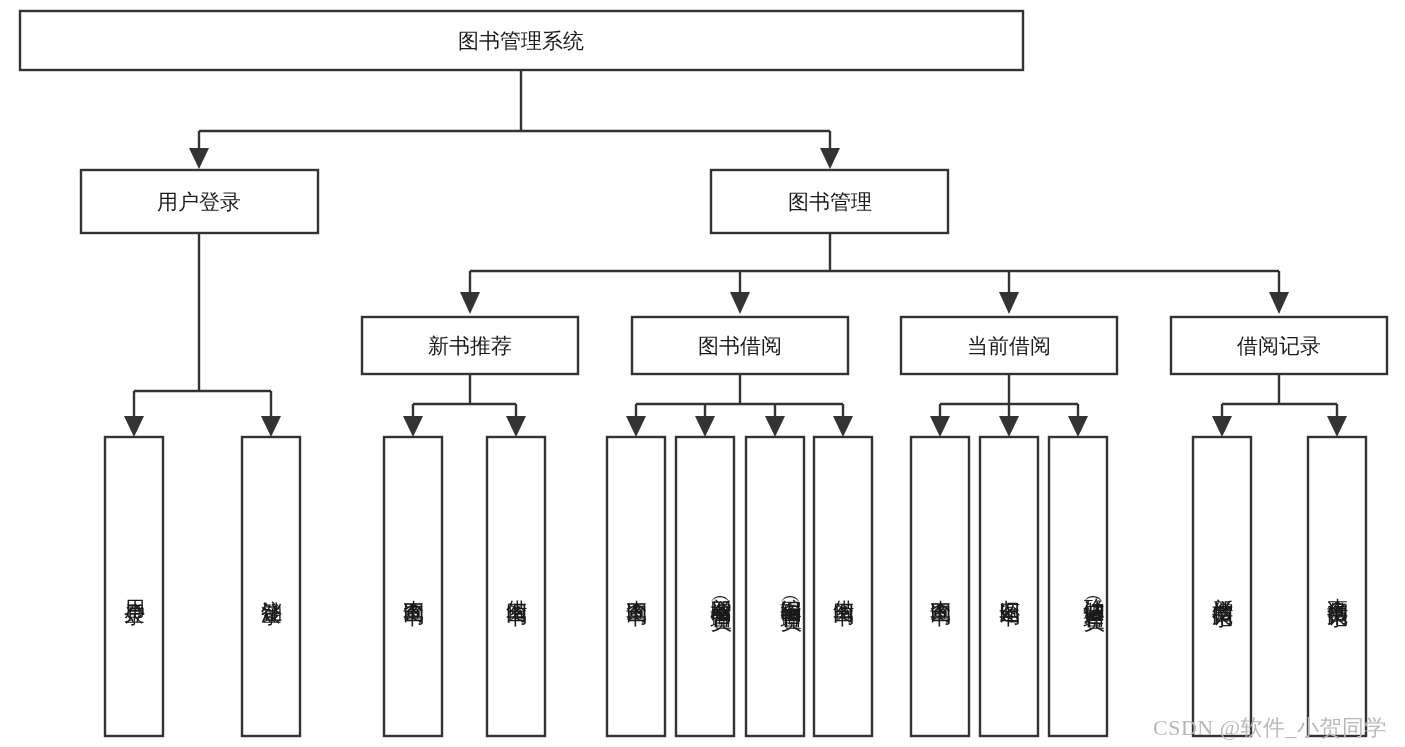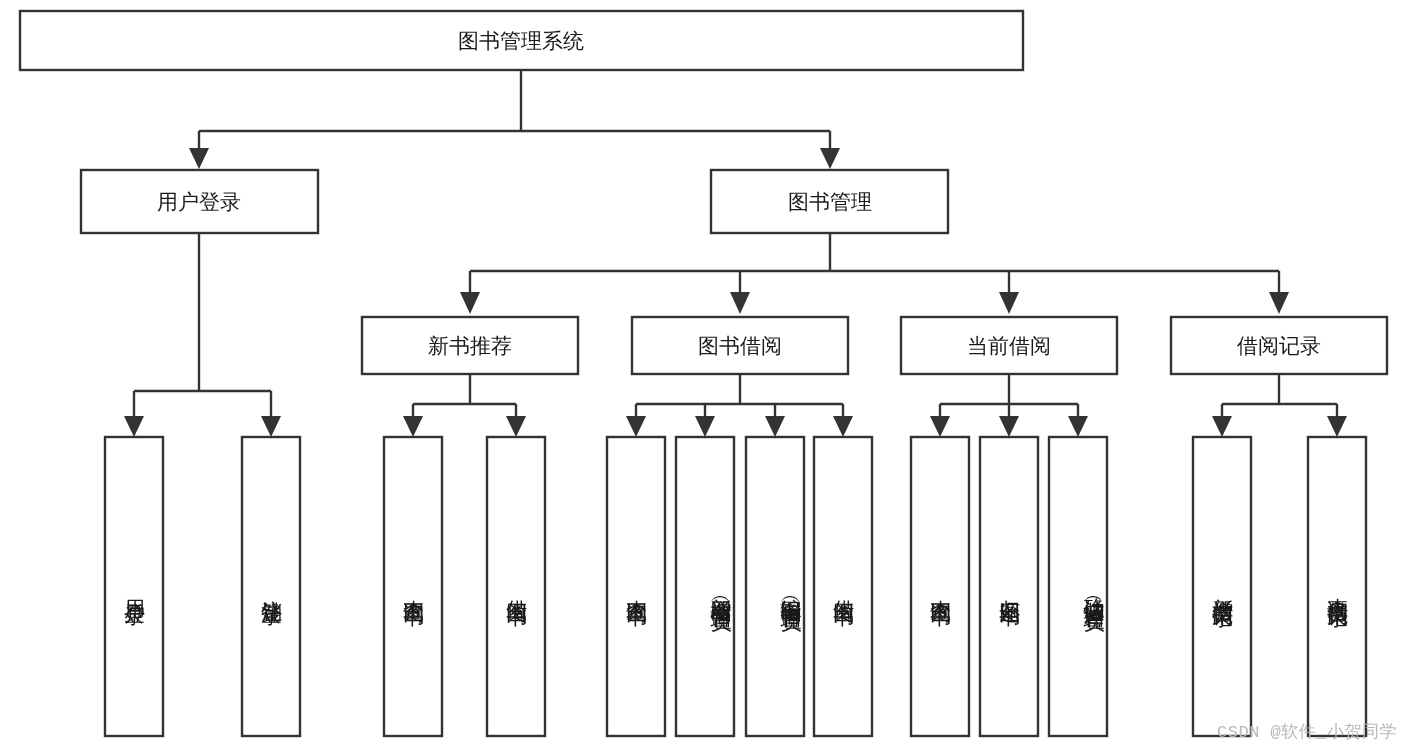--- a/index.html
+++ b/index.html
@@ -61,24 +61,24 @@
     align-items: flex-start;
     justify-content: center;
     white-space: nowrap;
     pointer-events: none;
   }
   .leaf-label.centered {
     align-items: center;
   }
   .watermark {
     position: absolute;
-    right: 8px;
+    right: 18px;
     bottom: 4px;
-    font-family: Liberation Mono, monospace;
-    font-size: 17px;
+    font-family: Liberation Serif, serif;
+    font-size: 22px;
     color: #b8b8b8;
     letter-spacing: 0.5px;
     white-space: nowrap;
   }
 </style>
 </head>
 <body>
 
 <div id="diagram-root">
 

